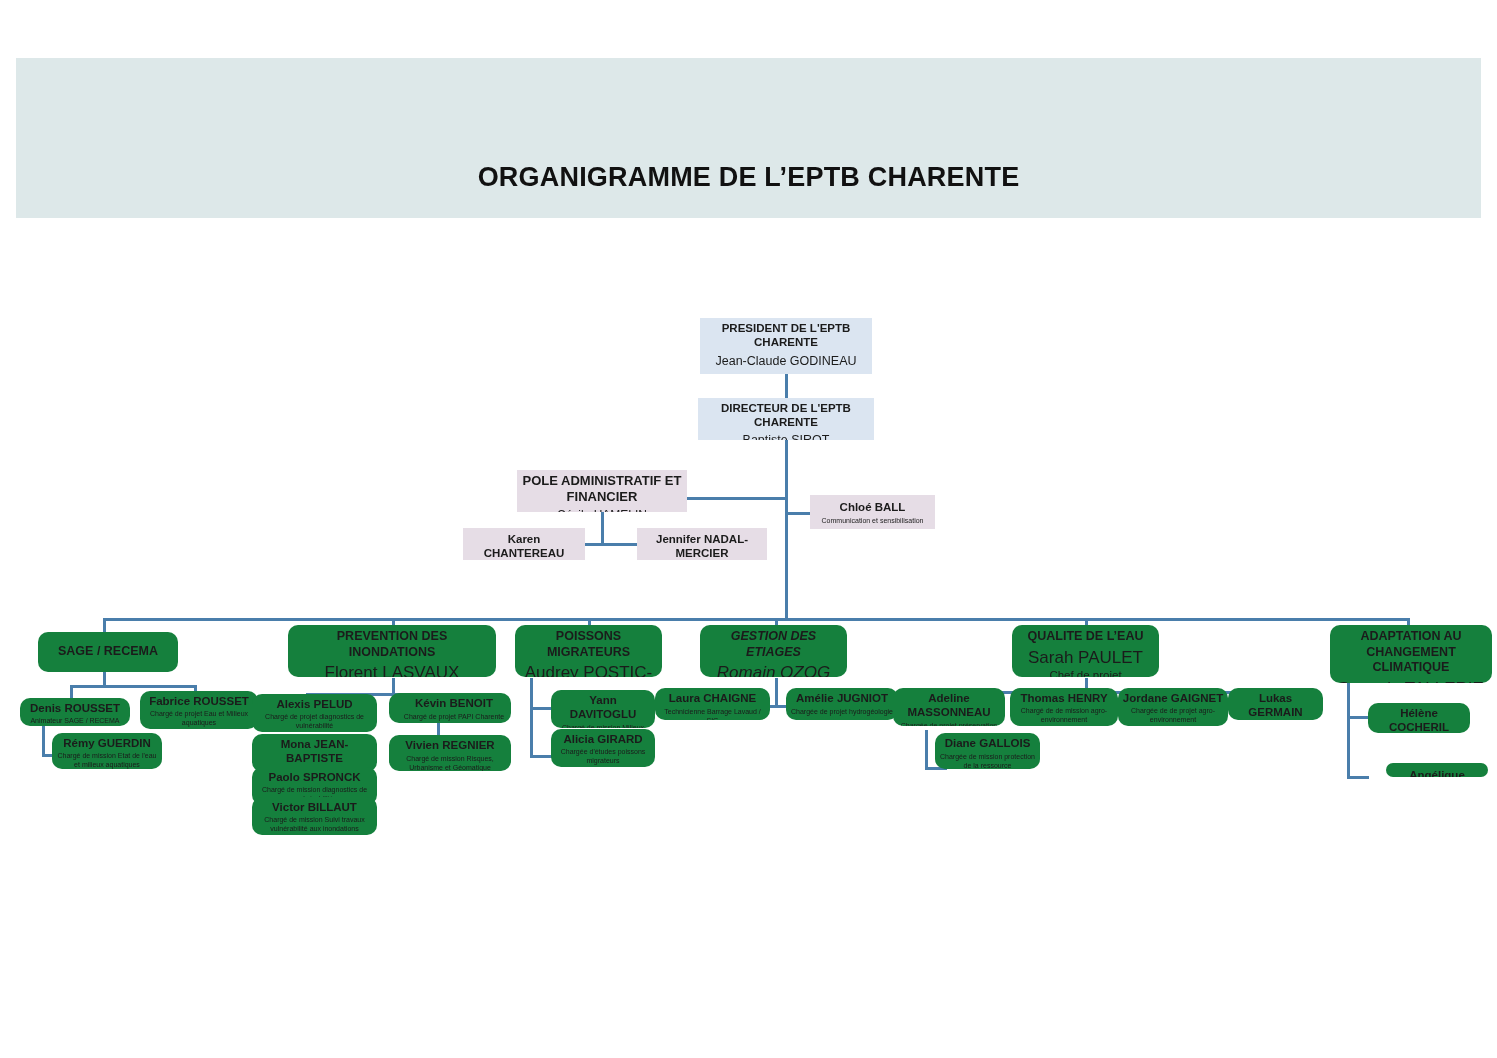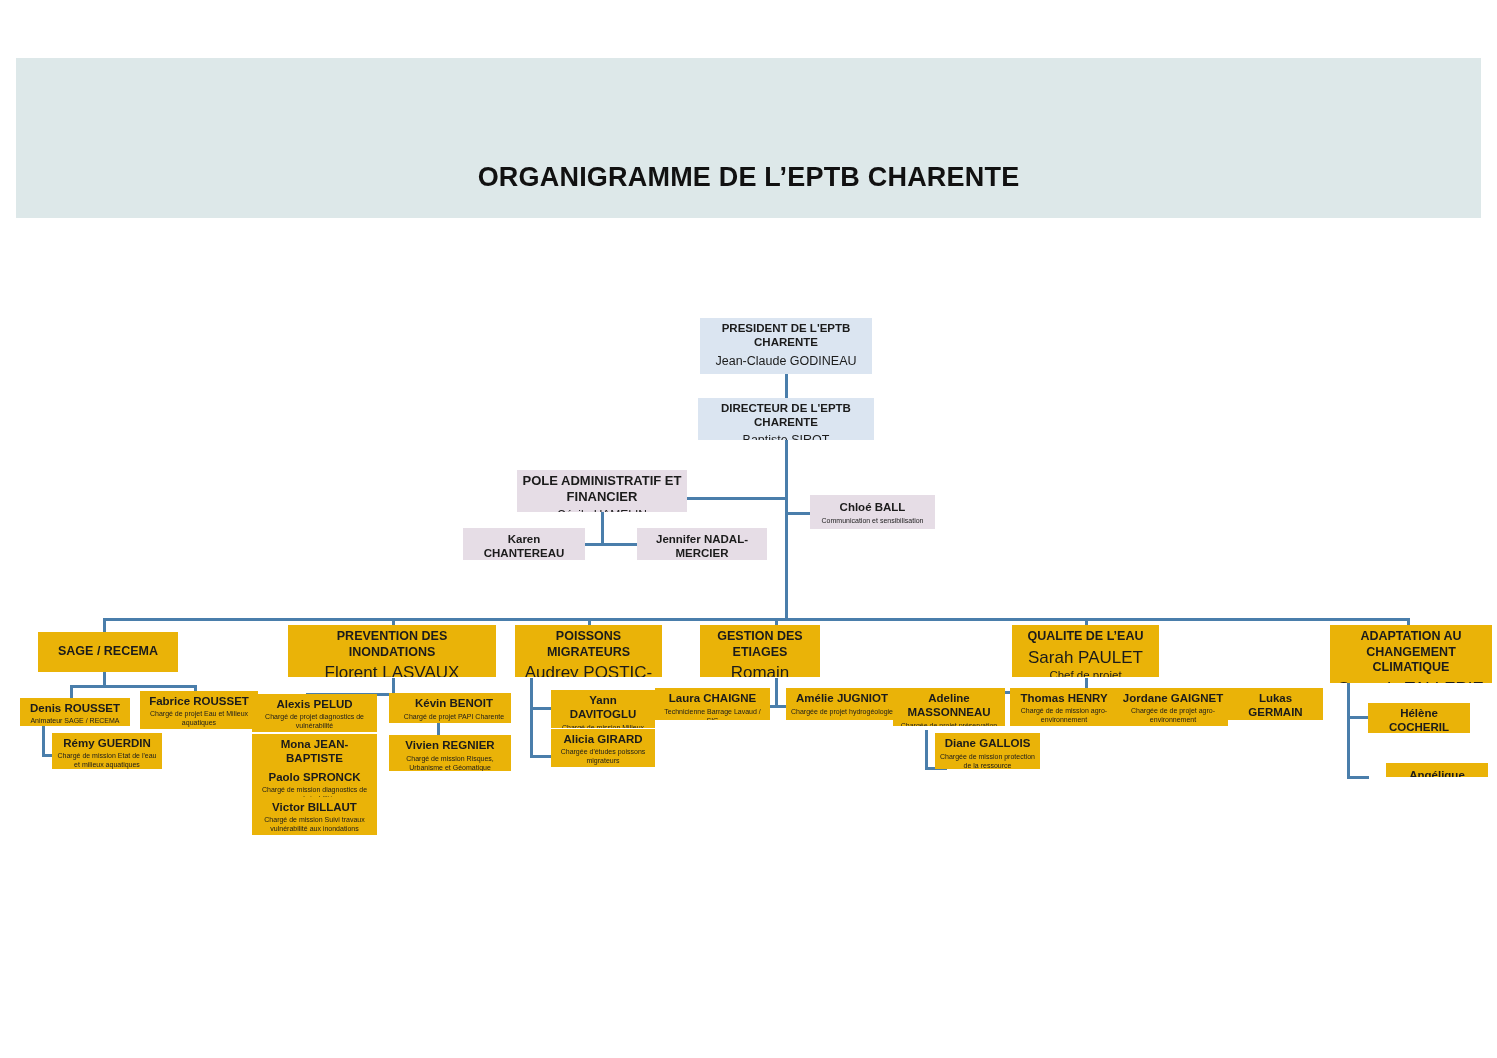--- a/index.html
+++ b/index.html
@@ -69,21 +69,21 @@
     line-height:1.25;
     color:#1b1b1b;
     overflow:hidden;
   }
   .box .t1{font-weight:bold;}
   .box .t2{}
   .box .t3{}
 
   .blue{background:#dbe5f1;}
   .mauve{background:#e6dde6;}
-  .teal{background:#eab308;}
+  .teal{background:#15803d;border-radius:10px;}
 
   
   .s-head   .t1{font-size:11.5px;}
   .s-head   .t2{font-size:12.5px;}
   .s-dept   .t1{font-size:12.5px;}
   .s-dept   .t2{font-size:17px;}
   .s-dept   .t3{font-size:11.5px;}
   .s-pole   .t1{font-size:13px;}
   .s-pole   .t2{font-size:12px;}
   .s-staff  .t1{font-size:11.5px;}
@@ -237,21 +237,21 @@
   </div>
   <div class="box teal s-staff" style="left:551px;top:690px;width:104px;height:38px;padding-top:3px;">
     <div class="t1">Yann DAVITOGLU</div>
     <div class="t2" style="margin-top:2px;">Chargé de mission Milieux aquatiques</div>
   </div>
   <div class="box teal s-staff" style="left:551px;top:729px;width:104px;height:38px;padding-top:3px;">
     <div class="t1">Alicia GIRARD</div>
     <div class="t2" style="margin-top:2px;">Chargée d'études poissons migrateurs</div>
   </div>
 
-  <div class="box teal s-dept" style="left:700px;top:625px;width:120px;height:52px;padding-top:4px;">
+  <div class="box teal s-dept" style="left:700px;top:625px;width:147px;height:52px;padding-top:4px;font-style:italic;">
     <div class="t1">GESTION DES ETIAGES</div>
     <div class="t2" style="margin-top:2px;">Romain OZOG</div>
     <div class="t3">Chef de projet</div>
   </div>
   <div class="box teal s-staff" style="left:655px;top:688px;width:115px;height:32px;padding-top:3px;">
     <div class="t1">Laura CHAIGNE</div>
     <div class="t2" style="margin-top:3px;">Technicienne Barrage Lavaud / SIG</div>
   </div>
   <div class="box teal s-staff" style="left:786px;top:688px;width:112px;height:32px;padding-top:3px;">
     <div class="t1">Amélie JUGNIOT</div>

